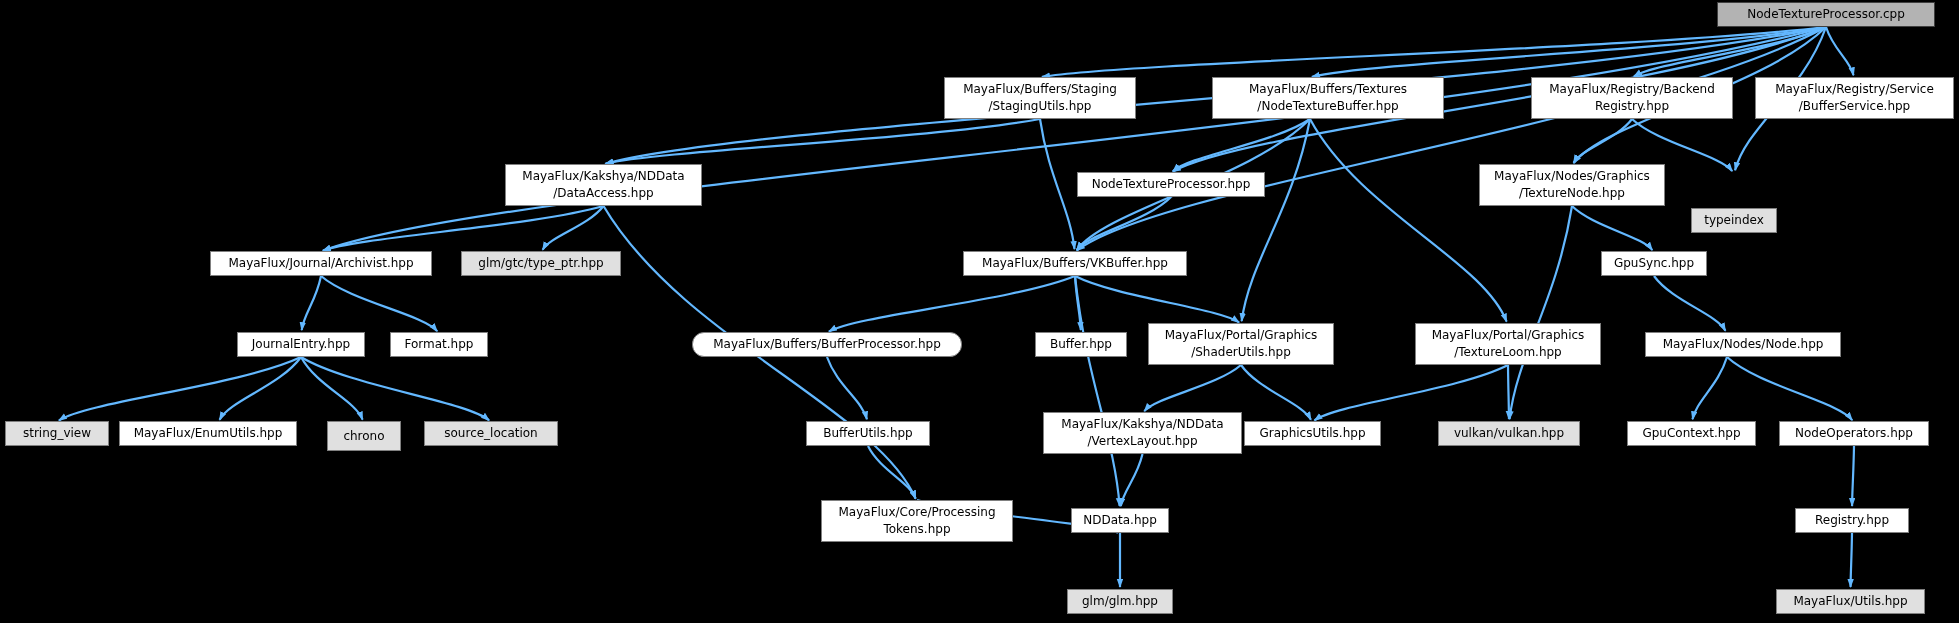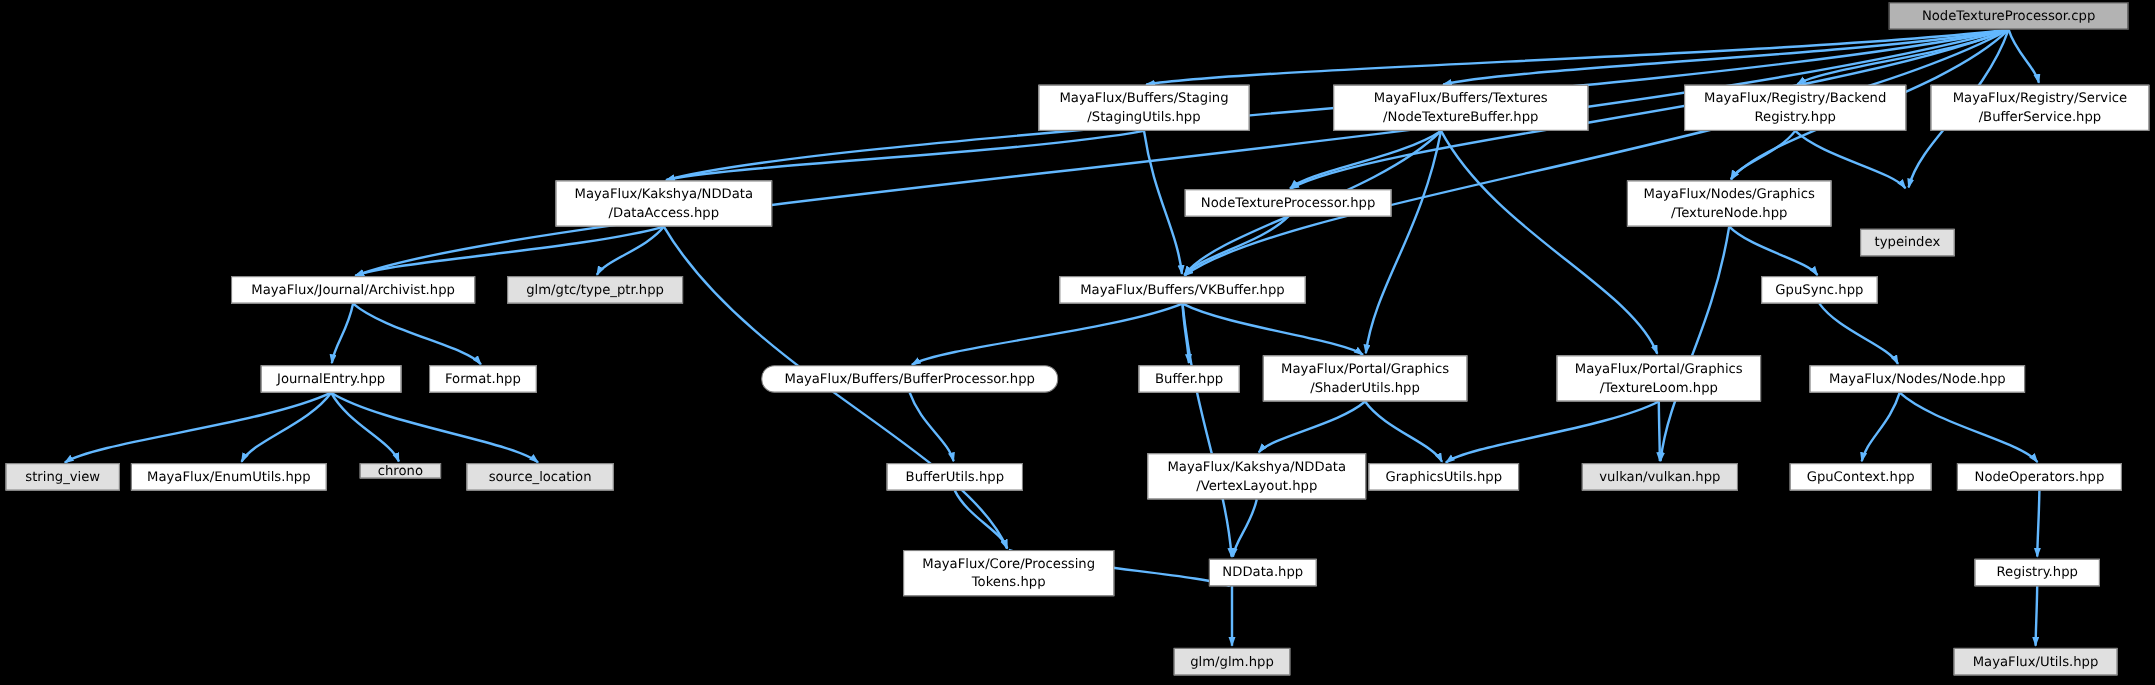--- a/index.html
+++ b/index.html
@@ -98,29 +98,29 @@
       <div class="node" style="left: 390px; top: 332px; width: 98px; height: 25px;">Format.hpp</div>
       <div class="node" style="left: 692px; top: 332px; width: 270px; height: 25px; border-radius: 12px;">MayaFlux/Buffers/BufferProcessor.hpp</div>
       <div class="node" style="left: 1035px; top: 332px; width: 92px; height: 25px;">Buffer.hpp</div>
       <div class="node" style="left: 1148px; top: 323px; width: 186px; height: 42px;">MayaFlux/Portal/Graphics
 /ShaderUtils.hpp</div>
       <div class="node" style="left: 1415px; top: 323px; width: 186px; height: 42px;">MayaFlux/Portal/Graphics
 /TextureLoom.hpp</div>
       <div class="node" style="left: 1629px; top: 332px; width: 196px; height: 25px; margin-left: 16px;">MayaFlux/Nodes/Node.hpp</div>
       <div class="node ext" style="left: 5px; top: 421px; width: 104px; height: 25px;">string_view</div>
       <div class="node" style="left: 119px; top: 421px; width: 178px; height: 25px;">MayaFlux/EnumUtils.hpp</div>
-      <div class="node ext" style="left: 327px; top: 421px; width: 74px; height: 14px;">chrono</div>
+      <div class="node ext" style="left: 327px; top: 421px; width: 74px; height: 30px;">chrono</div>
       <div class="node ext" style="left: 424px; top: 421px; width: 134px; height: 25px;">source_location</div>
       <div class="node" style="left: 806px; top: 421px; width: 124px; height: 25px;">BufferUtils.hpp</div>
       <div class="node" style="left: 1043px; top: 412px; width: 199px; height: 42px;">MayaFlux/Kakshya/NDData
 /VertexLayout.hpp</div>
       <div class="node" style="left: 1244px; top: 421px; width: 137px; height: 25px;">GraphicsUtils.hpp</div>
       <div class="node ext" style="left: 1438px; top: 421px; width: 142px; height: 25px;">vulkan/vulkan.hpp</div>
       <div class="node" style="left: 1627px; top: 421px; width: 129px; height: 25px;">GpuContext.hpp</div>
       <div class="node" style="left: 1779px; top: 421px; width: 150px; height: 25px;">NodeOperators.hpp</div>
       <div class="node" style="left: 821px; top: 500px; width: 192px; height: 42px;">MayaFlux/Core/Processing
 Tokens.hpp</div>
-      <div class="node" style="left: 1071px; top: 508px; width: 98px; height: 25px; margin-left: 28px;">NDData.hpp</div>
+      <div class="node" style="left: 1071px; top: 508px; width: 98px; height: 25px;">NDData.hpp</div>
       <div class="node" style="left: 1795px; top: 508px; width: 114px; height: 25px;">Registry.hpp</div>
       <div class="node ext" style="left: 1067px; top: 589px; width: 106px; height: 25px;">glm/glm.hpp</div>
       <div class="node ext" style="left: 1776px; top: 589px; width: 149px; height: 25px;">MayaFlux/Utils.hpp</div>
     </div>
 </div>
 
 </body></html>

